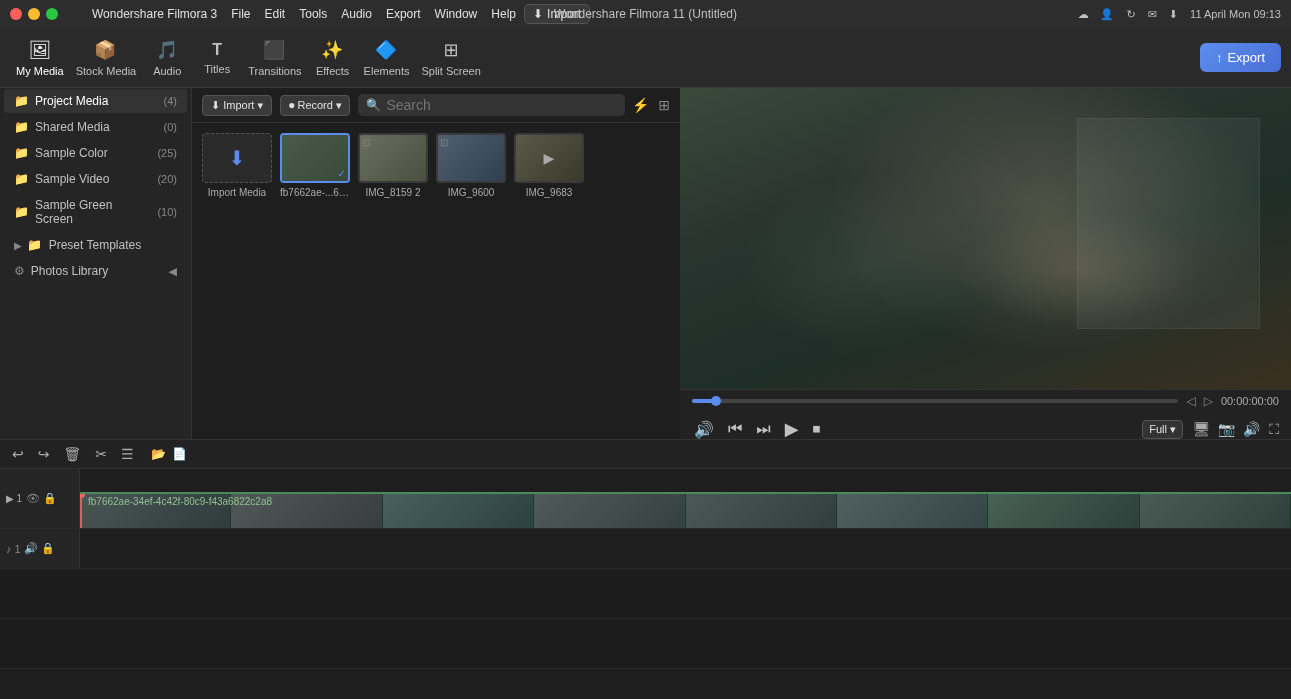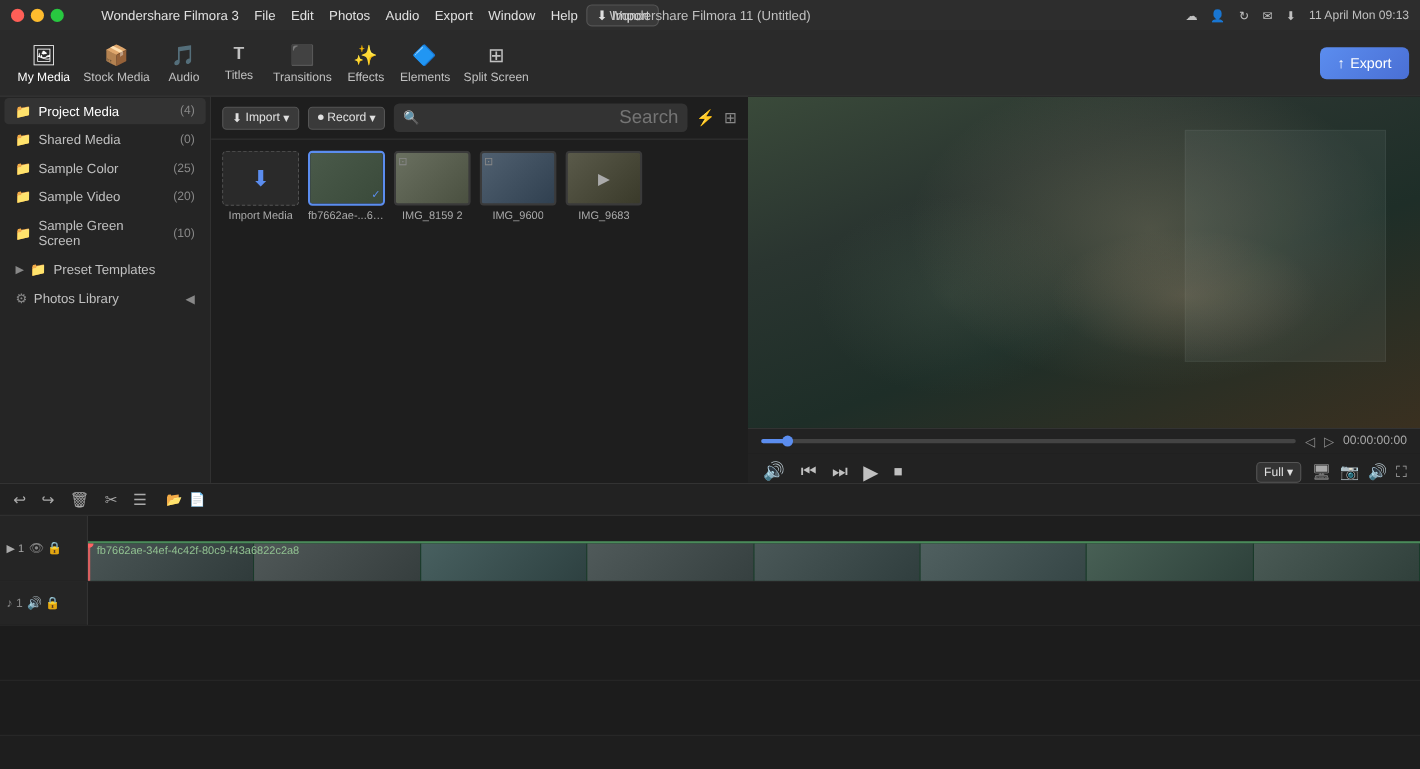--- a/index.html
+++ b/index.html
@@ -200,23 +200,22 @@
       border-radius: 5px;
       padding: 3px 8px;
       gap: 5px;
       flex: 1;
     }
     .search-bar input {
       background: transparent;
       border: none;
       outline: none;
       color: #e0e0e0;
-      font-size: 17px;
+      font-size: 14px;
       width: 100%;
-      text-align: right;
     }
     .media-grid {
       display: flex;
       flex-wrap: wrap;
       padding: 10px;
       gap: 8px;
       overflow-y: auto;
       align-content: flex-start;
     }
     .media-item {
@@ -549,21 +548,21 @@
   <div class="traffic-lights">
     <div class="traffic-light tl-red"></div>
     <div class="traffic-light tl-yellow"></div>
     <div class="traffic-light tl-green"></div>
   </div>
   <div class="menu-bar">
     <span style="font-size:14px;"></span>
     <span>Wondershare Filmora 3</span>
     <span>File</span>
     <span>Edit</span>
-    <span>Photos</span>
+    <span>Tools</span>
     <span>Audio</span>
     <span>Export</span>
     <span>Window</span>
     <span>Help</span>
   </div>
   <div class="import-btn">
     <span>⬇</span>
     <span>Import</span>
   </div>
   <div class="window-title">Wondershare Filmora 11 (Untitled)</div>

